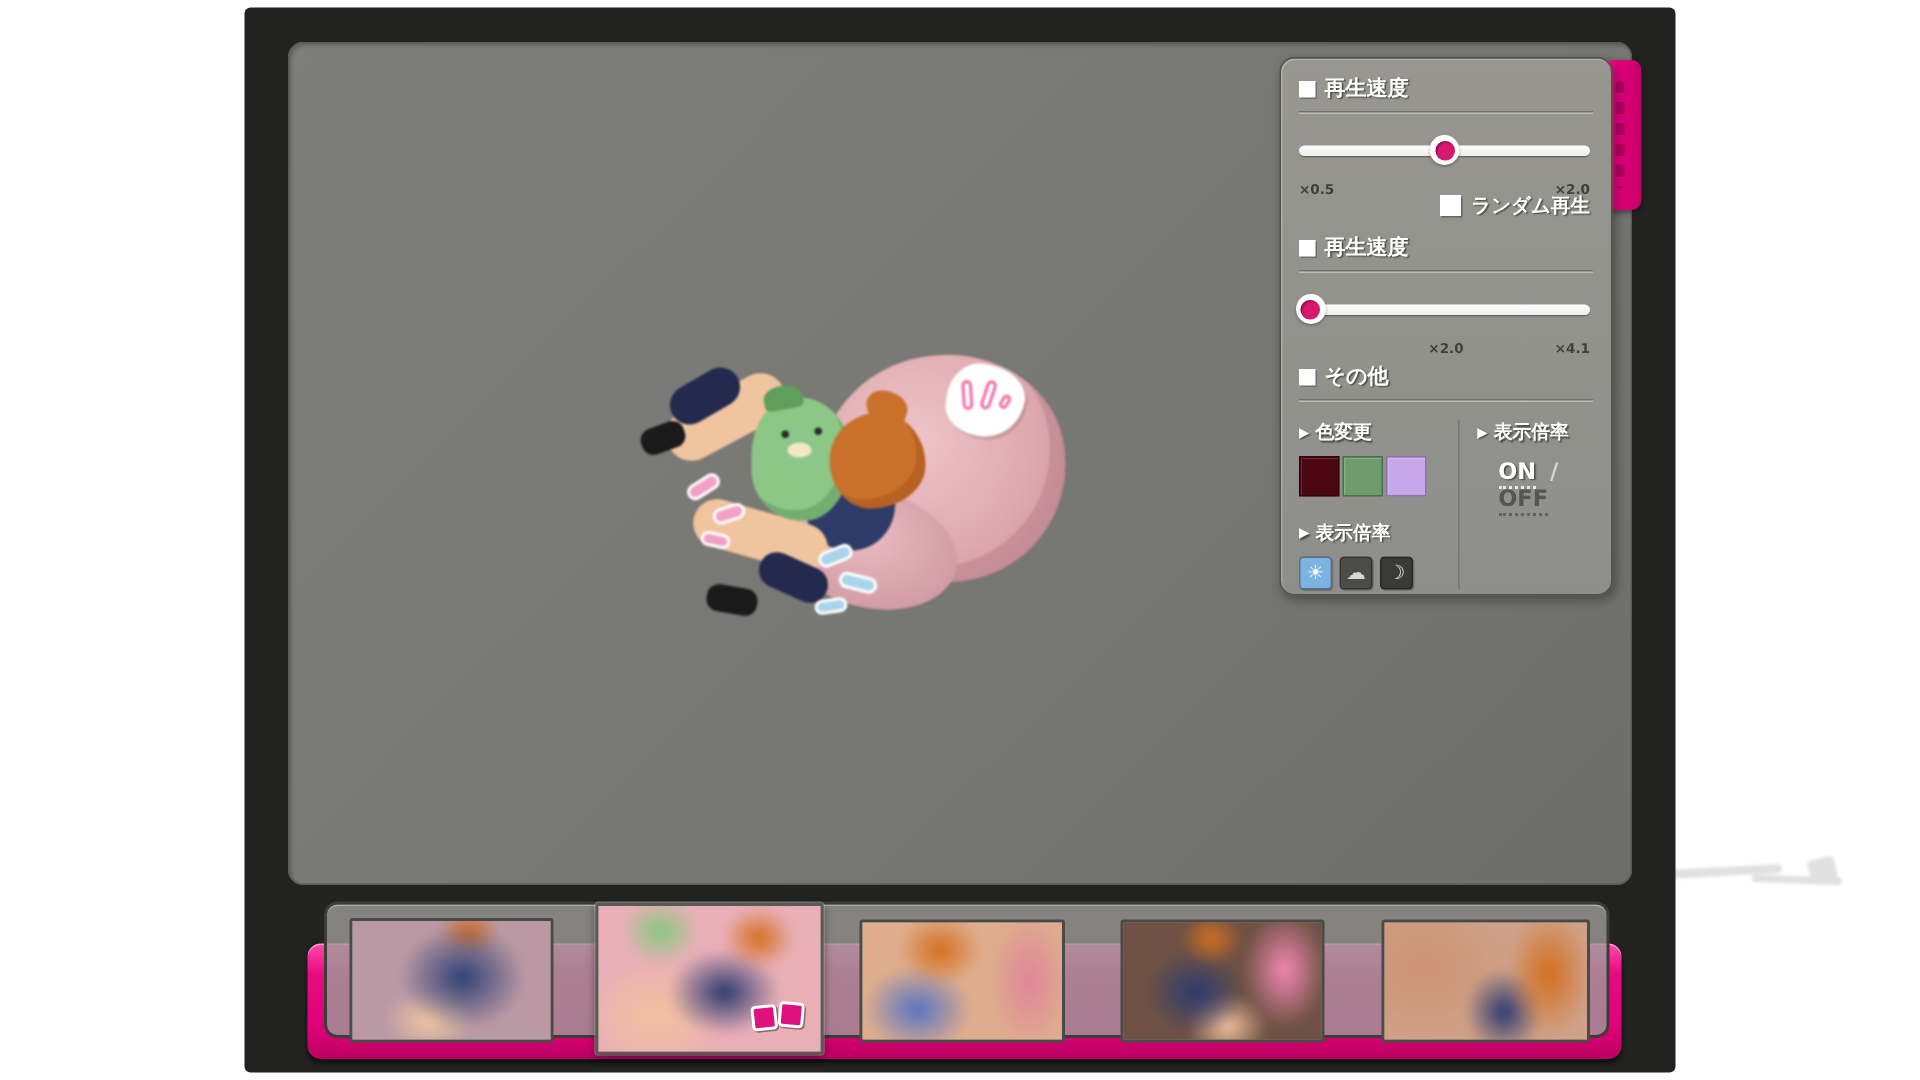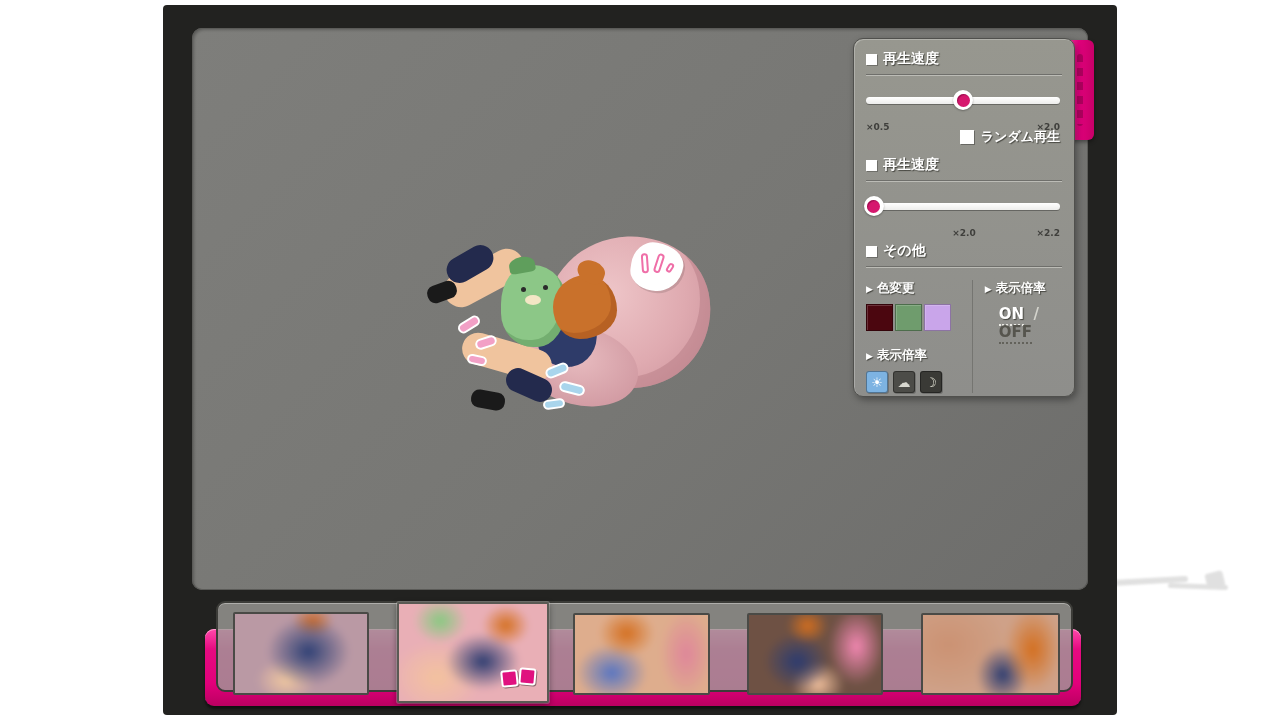--- a/index.html
+++ b/index.html
@@ -259,21 +259,21 @@
       <span>再生速度</span>
     </div>
     <div class="rule"></div>
 
     <div class="slider-row">
       <div class="track"></div>
       <div class="thumb" style="left: 4%;">
         <div class="thumb-dot"></div>
       </div>
       <span class="tick tick-mid">×2.0</span>
-      <span class="tick tick-right">×2.2</span>
+      <span class="tick tick-right">×4.1</span>
     </div>
 
     <div class="sec-head" style="margin-top:10px;">
       <span class="bullet"></span>
       <span>その他</span>
     </div>
     <div class="rule"></div>
 
     <div class="other-cols">
       <div class="col-left">

